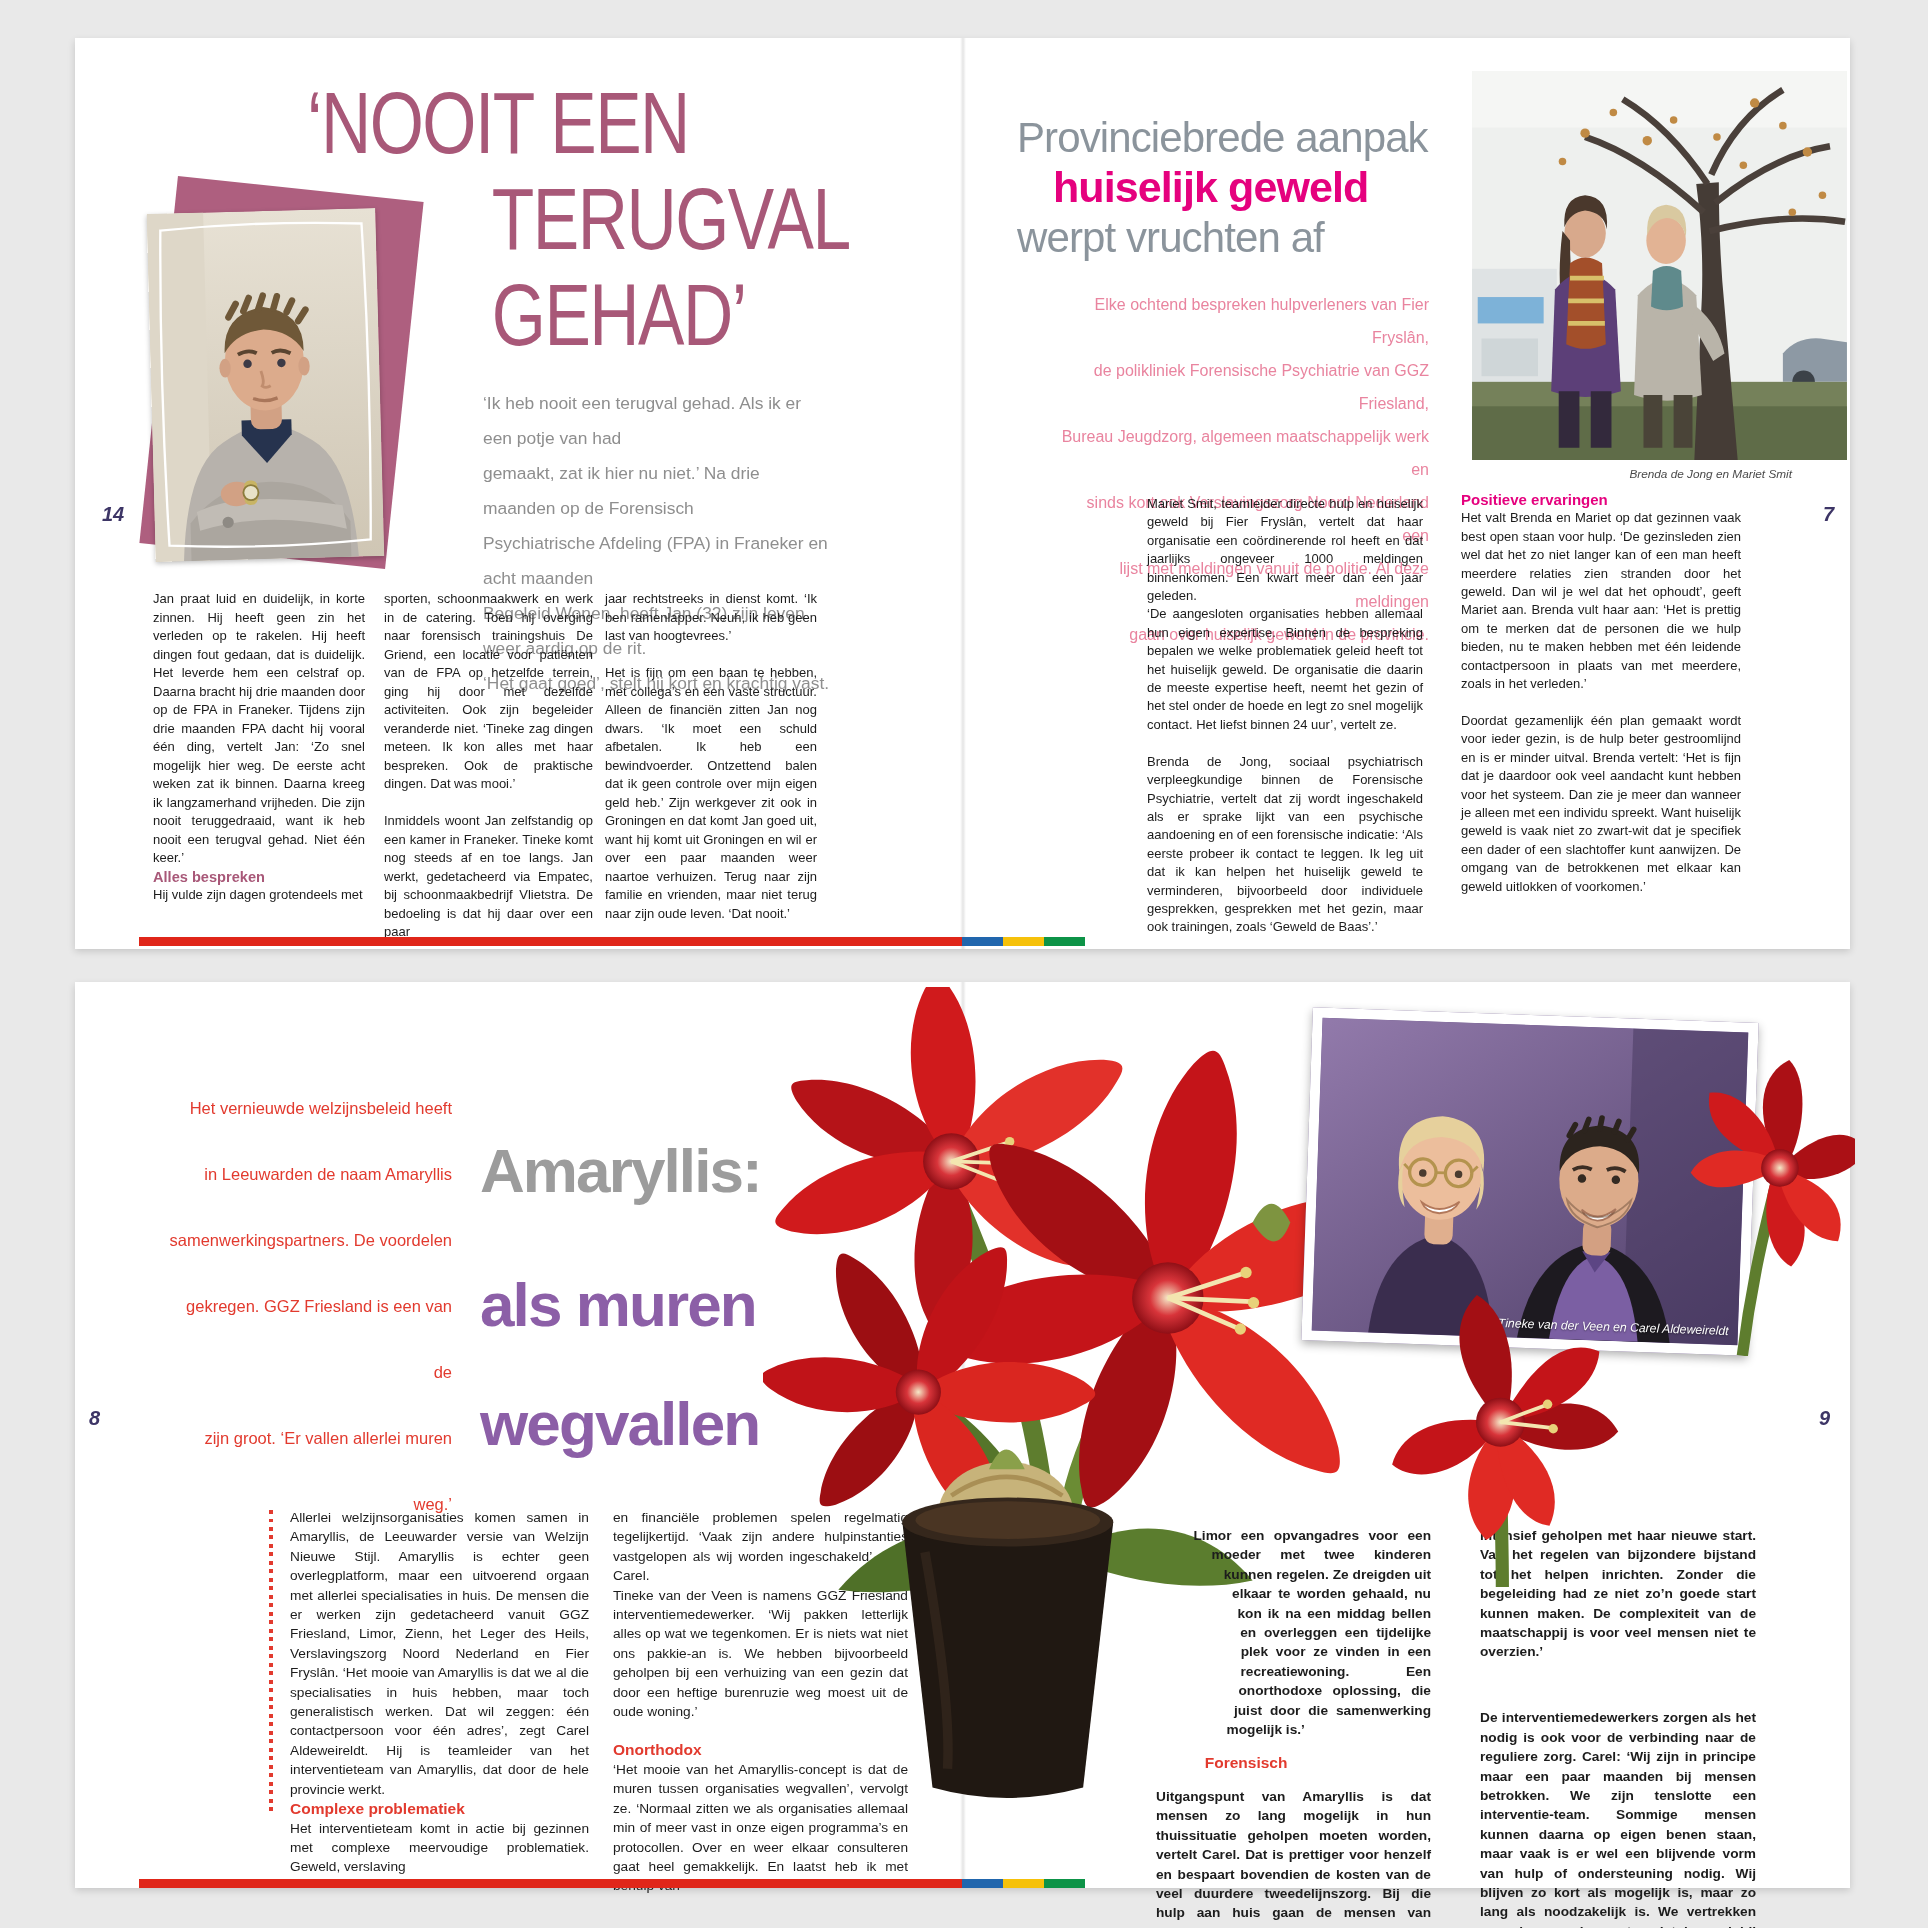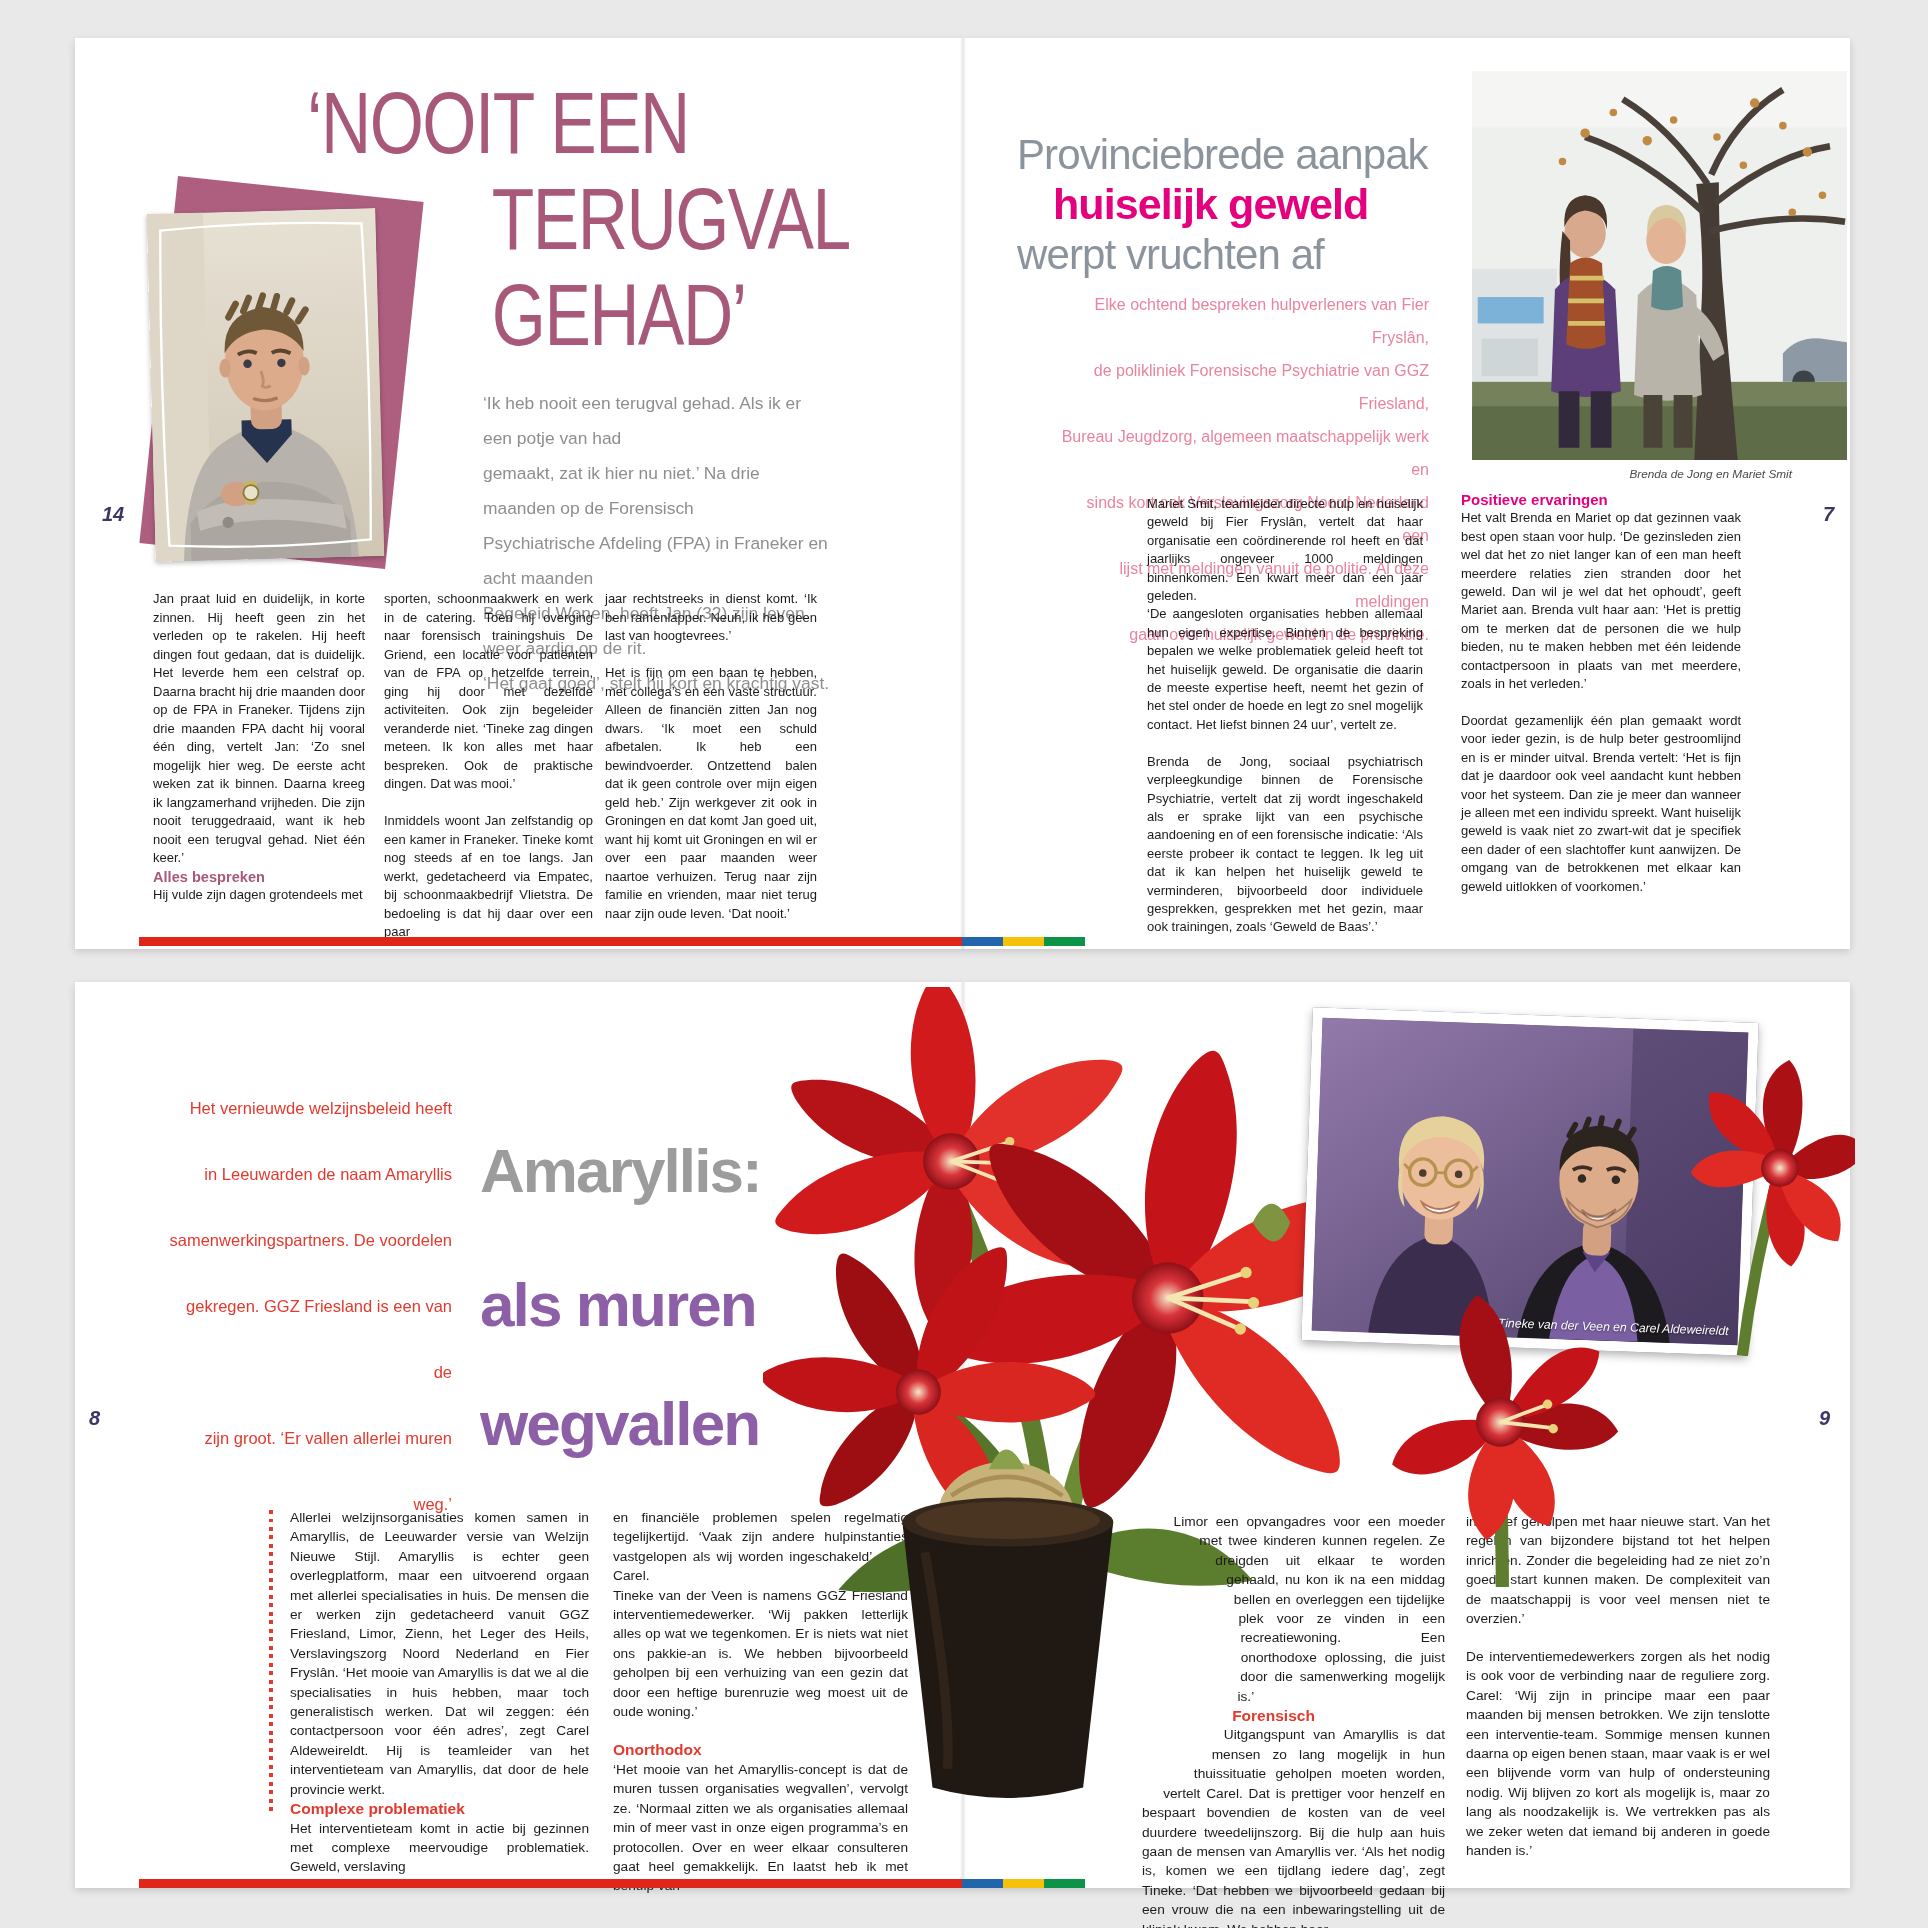--- a/index.html
+++ b/index.html
@@ -22,21 +22,21 @@
   .tl-intro{position:absolute;left:483px;top:386px;width:347px;font-size:17.4px;line-height:35px;color:#8e8e8e;}
   .bodycol{position:absolute;font-size:13px;line-height:18.5px;text-align:justify;color:#1c1c1c;hyphens:none;}
   .bodycol p{margin:0;}
   .gapline{height:18.5px;}
   .subhead-mauve{color:#a85878;font-weight:bold;font-size:14.6px;margin:7.5px 0 0.9px 0;text-align:left;}
   #tl-col1{left:153px;top:590px;width:212px;}
   #tl-col2{left:384px;top:590px;width:209px;}
   #tl-col3{left:605px;top:590px;width:212px;}
 
   
-  .tr-title{position:absolute;left:1017px;top:130px;}
+  .tr-title{position:absolute;left:1017px;top:113px;}
   .tr-title .g{font-size:42px;line-height:49px;color:#8b949c;letter-spacing:-0.9px;white-space:nowrap;}
   .tr-title .p{font-size:43px;line-height:51px;color:#e5017e;font-weight:bold;letter-spacing:-0.9px;margin-left:36px;white-space:nowrap;}
   .tr-intro{position:absolute;left:1036px;top:288px;width:369px;text-align:right;font-size:16px;line-height:33px;color:#e9849f;margin-left:24px;}
   .tree-photo{position:absolute;left:1472px;top:71px;width:375px;height:389px;}
   .tr-caption{position:absolute;left:1472px;top:467px;width:320px;text-align:right;font-style:italic;font-size:11.8px;color:#4a4a4a;}
   .trcol{position:absolute;font-size:13px;line-height:18.4px;text-align:justify;}
   .trcol p{margin:0;}
   #tr-col1{left:1147px;top:495px;width:276px;}
   #tr-col2{left:1461px;top:491px;width:280px;}
   .subhead-magenta{color:#e5017e;font-weight:bold;font-size:15px;margin:0 0 2.8px 0;text-align:left;}
@@ -63,21 +63,21 @@
   .subhead-red{color:#e23a2e;font-weight:bold;font-size:15.5px;text-align:left;margin:9.4px 0 1.9px 0;}
 
   
   .flower-svg{position:absolute;pointer-events:none;}
   #flower-main{left:763px;top:987px;width:612px;height:829px;z-index:3;}
   #flower-right1{left:1686px;top:1055px;width:169px;height:301px;z-index:6;}
   #flower-right2{left:1361px;top:1262px;width:278px;height:325px;z-index:6;}
   .duo-photo{position:absolute;left:1307px;top:1015px;width:426px;height:313px;background:#6b548a;border:10.4px solid #ffffff;box-shadow:0 3.8px 9.4px rgba(0,0,0,.3);transform:rotate(2deg);z-index:5;}
   .duo-caption{position:absolute;right:9.4px;bottom:7.5px;color:#ffffff;font-style:italic;font-size:12.2px;text-shadow:0 0.9px 1.9px rgba(0,0,0,.5);z-index:2;}
   .brcol{position:absolute;font-size:13.7px;line-height:19.4px;text-align:justify;z-index:4;}
-  .brcol p{margin:0;}
+  .brcol p{margin:14px;font-weight:bold;}
   #br-col1{left:1142px;top:1512px;width:303px;}
   #br-col2{left:1466px;top:1512px;width:304px;}
   .pot-float{float:left;width:111px;height:243px;margin:32px 9.4px 0 -13px;shape-outside:ellipse(118px 137px at -18% 52%);}
 </style>
 </head>
 <body>
 
 <div class="canvas">
 
   <div class="spread" id="spread-top"></div>

